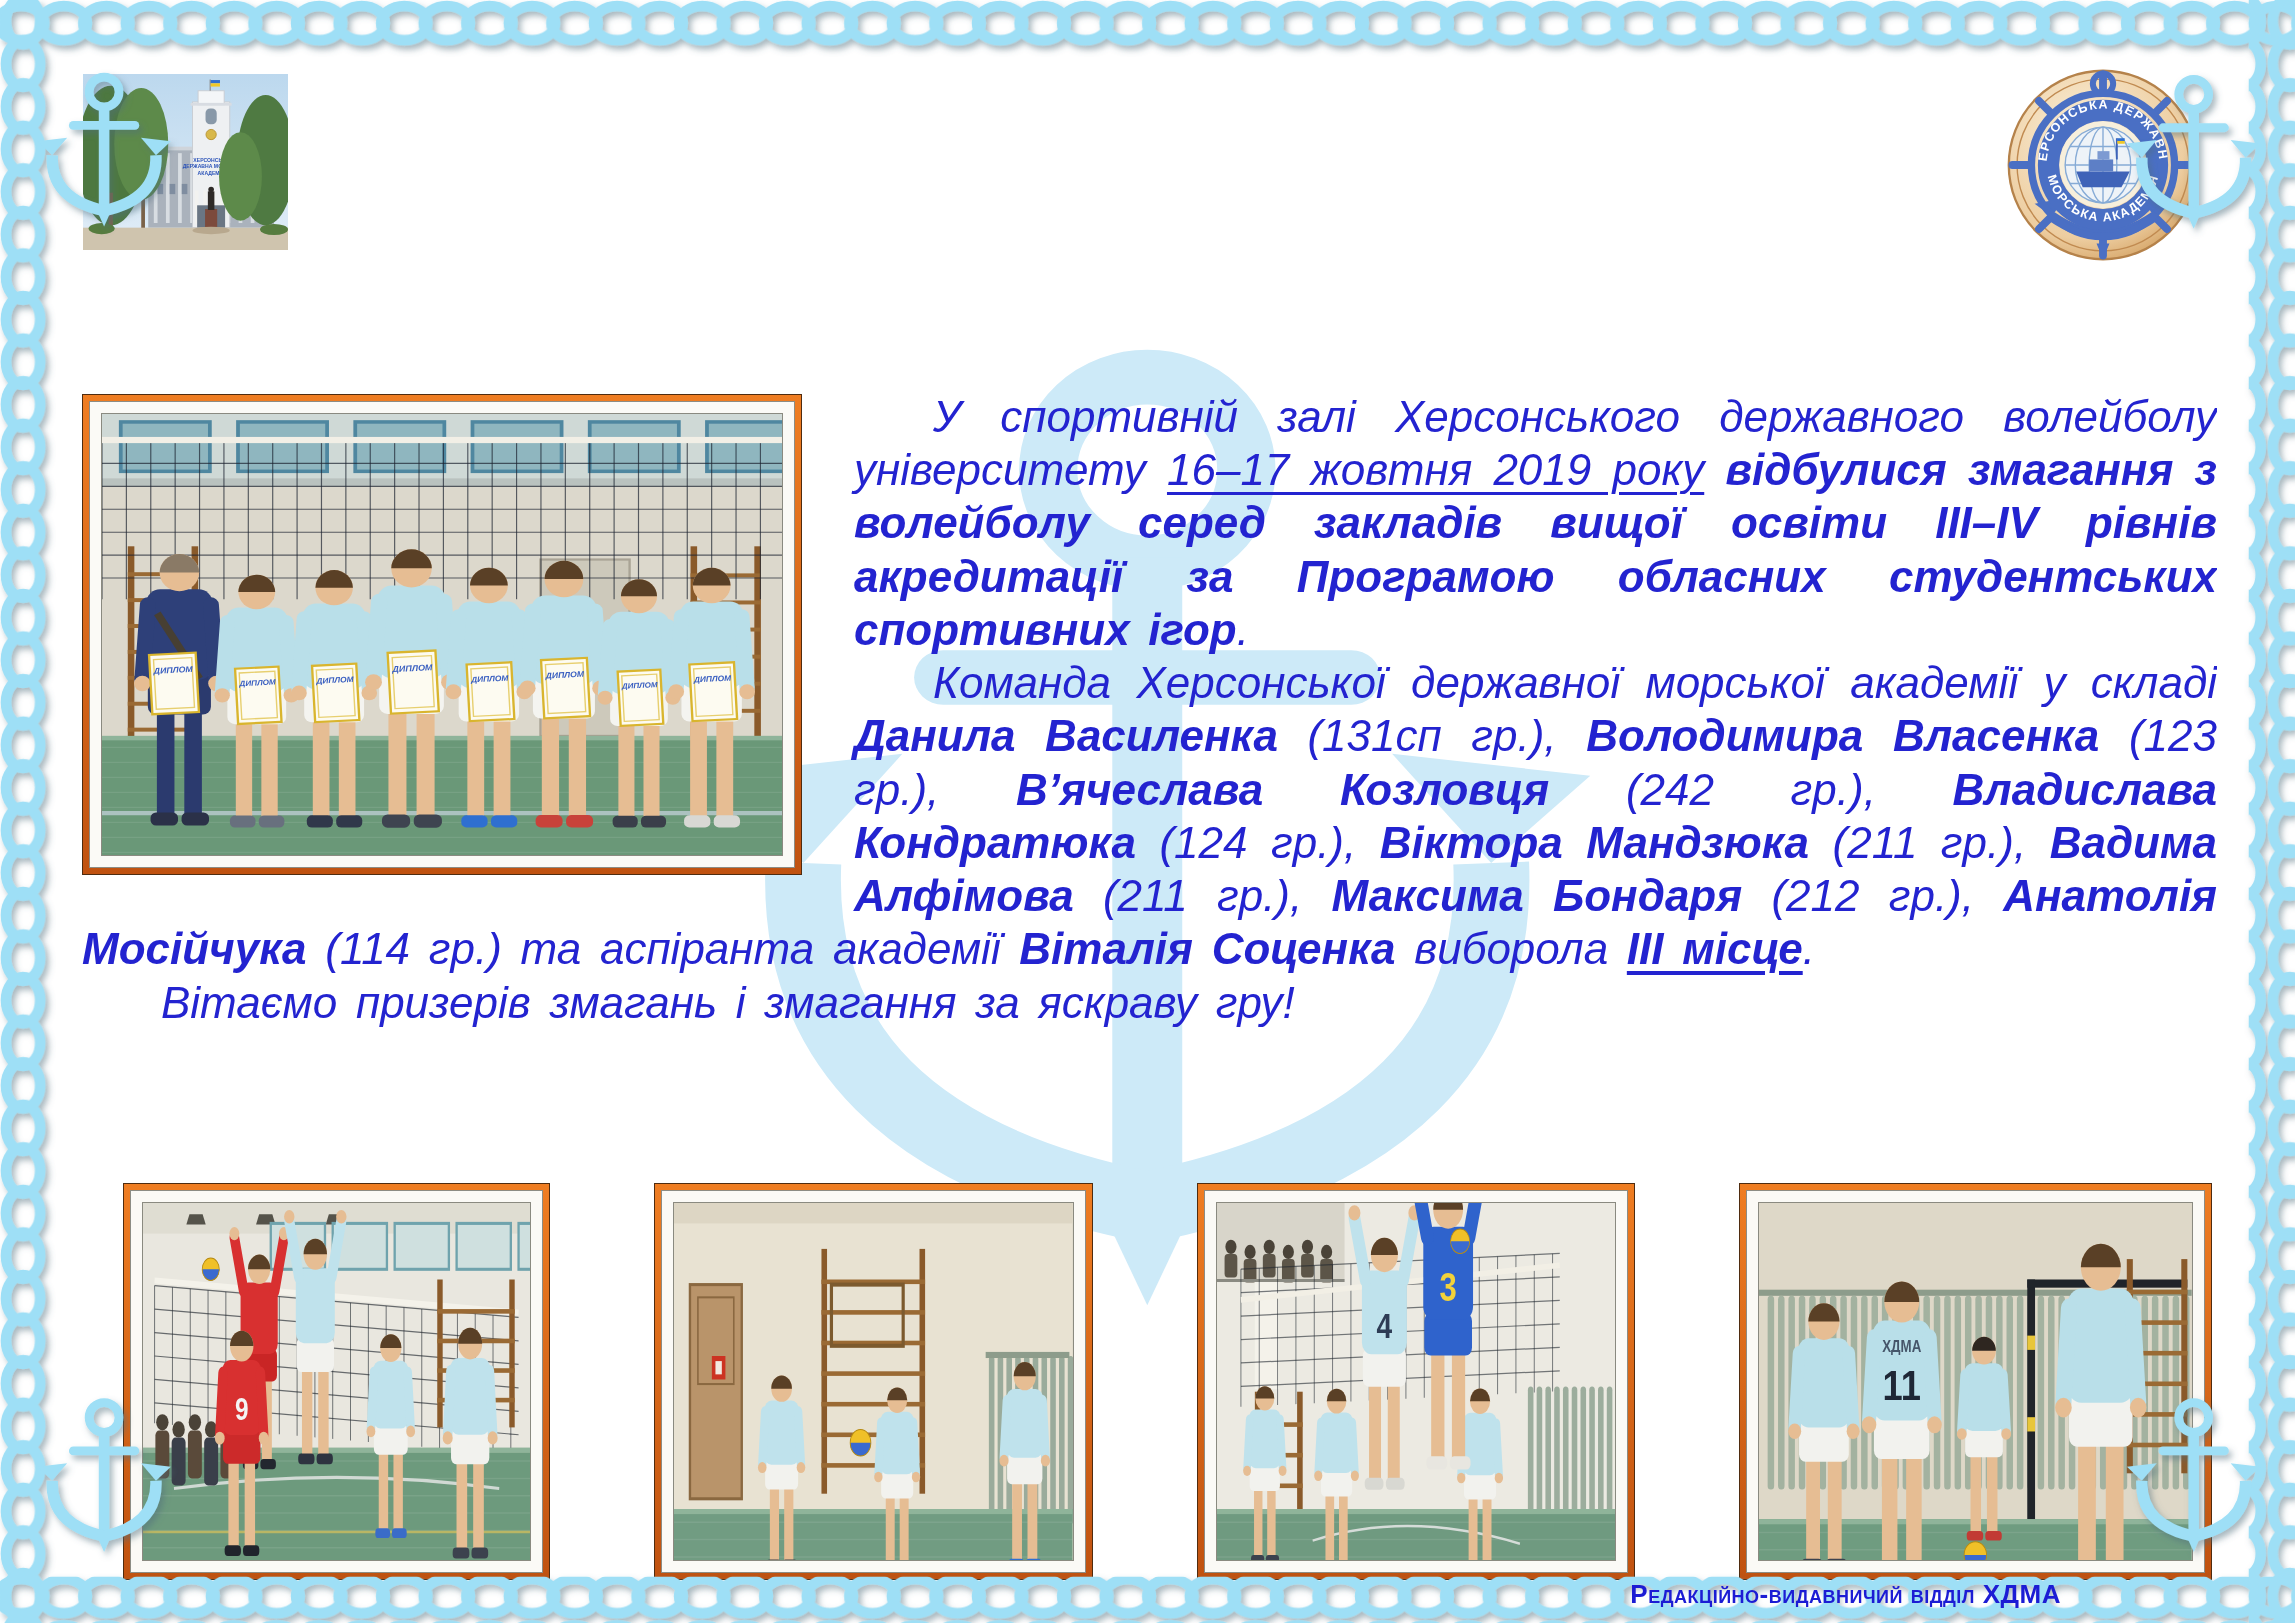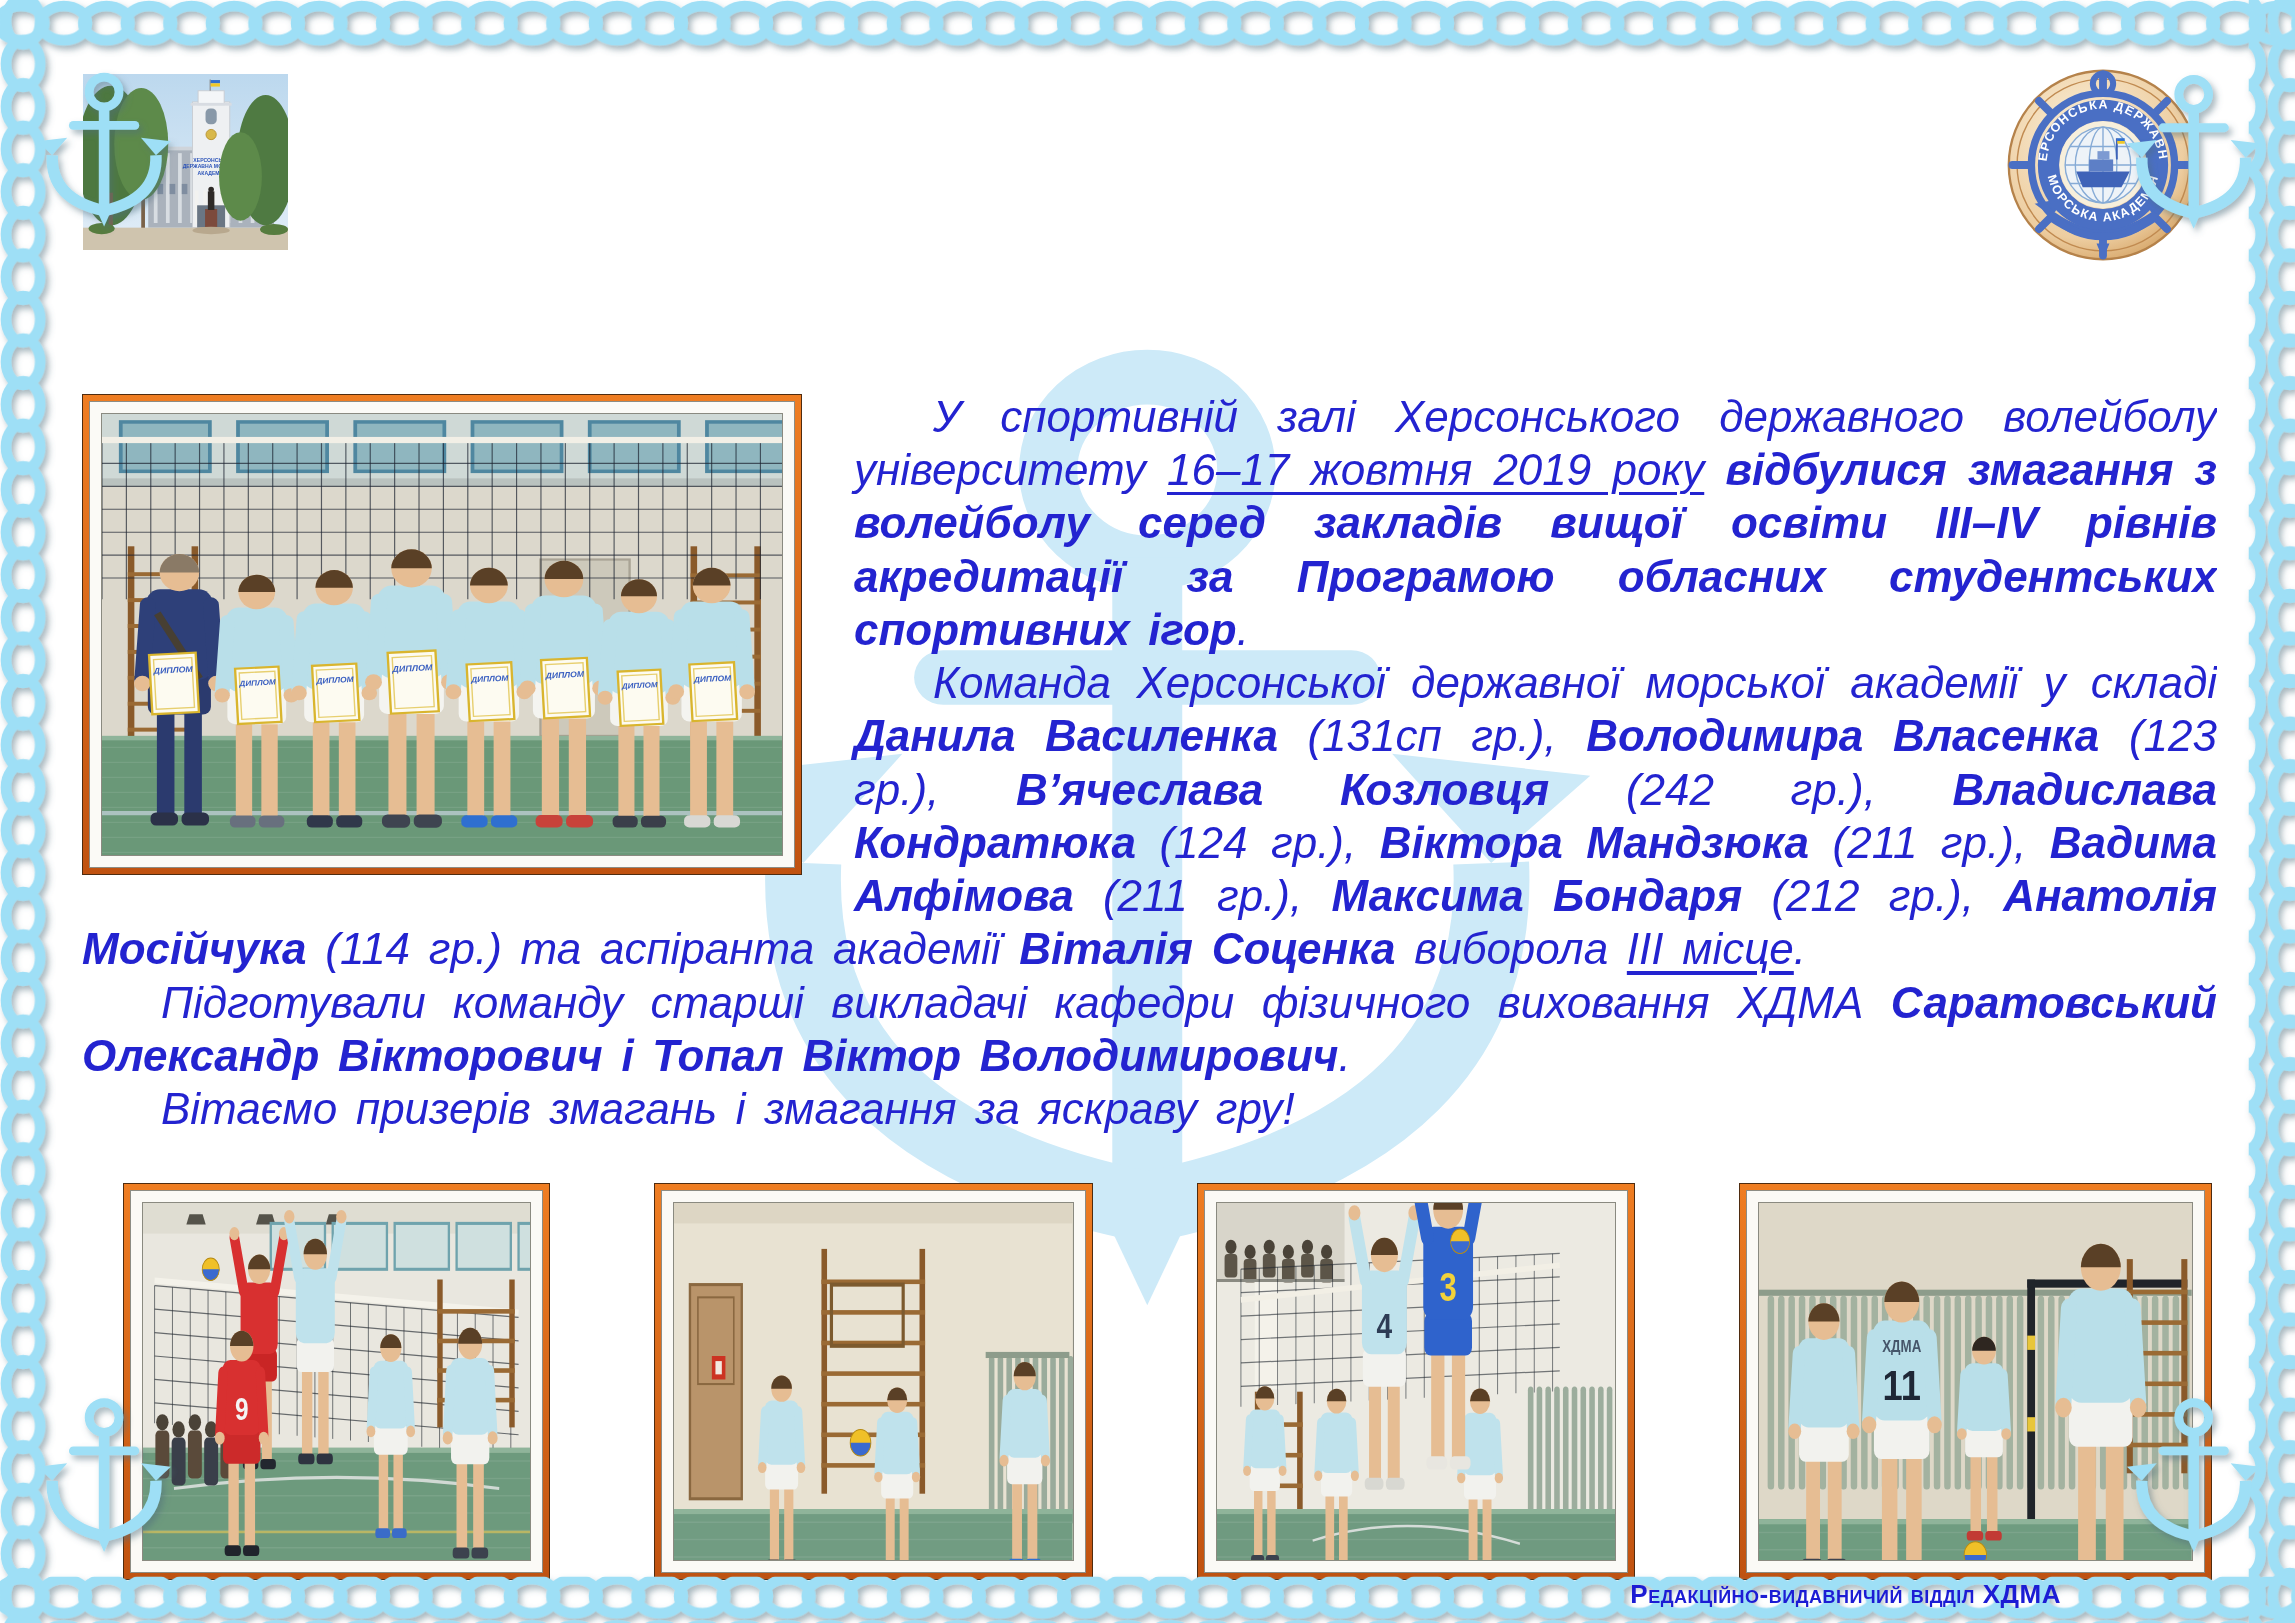--- a/index.html
+++ b/index.html
@@ -24,21 +24,21 @@
   
   .logo{position:absolute;left:2006px;top:68px;width:194px;height:194px;z-index:2;}
   .logo svg{width:100%;height:100%;}
   
   .article{position:absolute;left:82px;right:78px;top:390px;height:787px;z-index:2;
            font-style:italic;font-size:44px;line-height:1.21;color:#2323d0;
            text-align:justify;word-spacing:6.5px;overflow:hidden;}
   .article p{margin:0;text-indent:79px;}
   .seg-b{font-weight:bold;}
   .seg-u{text-decoration:underline;text-decoration-thickness:3.2px;text-underline-offset:6.5px;}
-  .seg-bu{font-weight:normal;text-decoration:underline;text-decoration-thickness:3.7px;text-underline-offset:6.5px;margin-top:23px;}
+  .seg-bu{font-weight:bold;text-decoration:underline;text-decoration-thickness:3.7px;text-underline-offset:6.5px;margin-top:23px;}
   
   .frame{background:linear-gradient(180deg,#ef7d22,#c05210);border:1.9px solid #4f2c10;
          padding:6px;box-sizing:border-box;}
   .mat{background:#fbfaf6;border:0.5px solid #8c8c84;padding:11px;width:100%;height:100%;box-sizing:border-box;}
   .mat svg{width:100%;height:100%;border:0.9px solid #8a8a80;box-sizing:border-box;background:#d8d4c8;}
   .main-frame{float:left;width:720px;height:481px;margin:3.7px 52px 9.3px 0;}
   .photo-row{position:absolute;left:83px;right:43px;top:1176px;height:397px;display:flex;gap:24px;z-index:2;}
   .photo-row .frame{height:100%;min-width:0;}
   .f1{flex:1.09;} .f2{flex:1.12;} .f3{flex:1.12;} .f4{flex:1.21;}
   
@@ -448,21 +448,20 @@
                 <rect x="1252.4" y="565.4" width="95.2" height="128.8" fill="#fdfbf1" stroke="#d9b52e" stroke-width="5"></rect>
                 <rect x="1260.968" y="575.704" width="78.064" height="108.19200000000001" fill="none" stroke="#e7cf6f" stroke-width="3"></rect>
                 <text x="1300" y="606.616" text-anchor="middle" font-size="17.92" fill="#3a5fc0" font-weight="bold">ДИПЛОМ</text>
               </g>
             </g>
           </svg>
       </div>
     </figure>
     <p><span class="seg-r">У спортивній залі Херсонського державного волейболу університету </span><span class="seg-u">16–17 жовтня 2019 року</span><span class="seg-r"> </span><span class="seg-b">відбулися змагання з волейболу серед закладів вищої освіти ІІІ–ІV рівнів акредитації за Програмою обласних студентських спортивних ігор</span><span class="seg-r">.</span></p>
     <p><span class="seg-r">Команда Херсонської державної морської академії у складі </span><span class="seg-b">Данила Василенка</span><span class="seg-r"> (131сп гр.), </span><span class="seg-b">Володимира Власенка</span><span class="seg-r"> (123 гр.), </span><span class="seg-b">В’ячеслава Козловця</span><span class="seg-r"> (242 гр.), </span><span class="seg-b">Владислава Кондратюка</span><span class="seg-r"> (124 гр.), </span><span class="seg-b">Віктора Мандзюка</span><span class="seg-r"> (211 гр.), </span><span class="seg-b">Вадима Алфімова</span><span class="seg-r"> (211 гр.), </span><span class="seg-b">Максима Бондаря</span><span class="seg-r"> (212 гр.), </span><span class="seg-b">Анатолія Мосійчука</span><span class="seg-r"> (114 гр.) та  аспіранта академії </span><span class="seg-b">Віталія Соценка</span><span class="seg-r"> виборола </span><span class="seg-bu">ІІІ місце</span><span class="seg-r">.</span></p>
-    <p><span class="seg-r">Підготували команду старші викладачі кафедри фізичного виховання ХДМА </span><span class="seg-b">Саратовський Олександр Вікторович і Топал Віктор Володимирович</span><span class="seg-r">.</span></p>
     <p><span class="seg-r">Вітаємо призерів змагань і змагання за яскраву гру!</span></p>
   </div>
 
   <div class="photo-row">
     <figure class="frame f1">
       <div class="mat">
           <svg id="scene-p1" viewBox="0 0 1000 700" preserveAspectRatio="none">
             <rect width="1000" height="700" fill="#e9e7df"></rect>
             <rect x="0" y="0" width="1000" height="60" fill="#dfddd2"></rect>
             <path d="M 120,22 l 34,0 l 8,20 l -50,0 z" fill="#55534a"></path>

